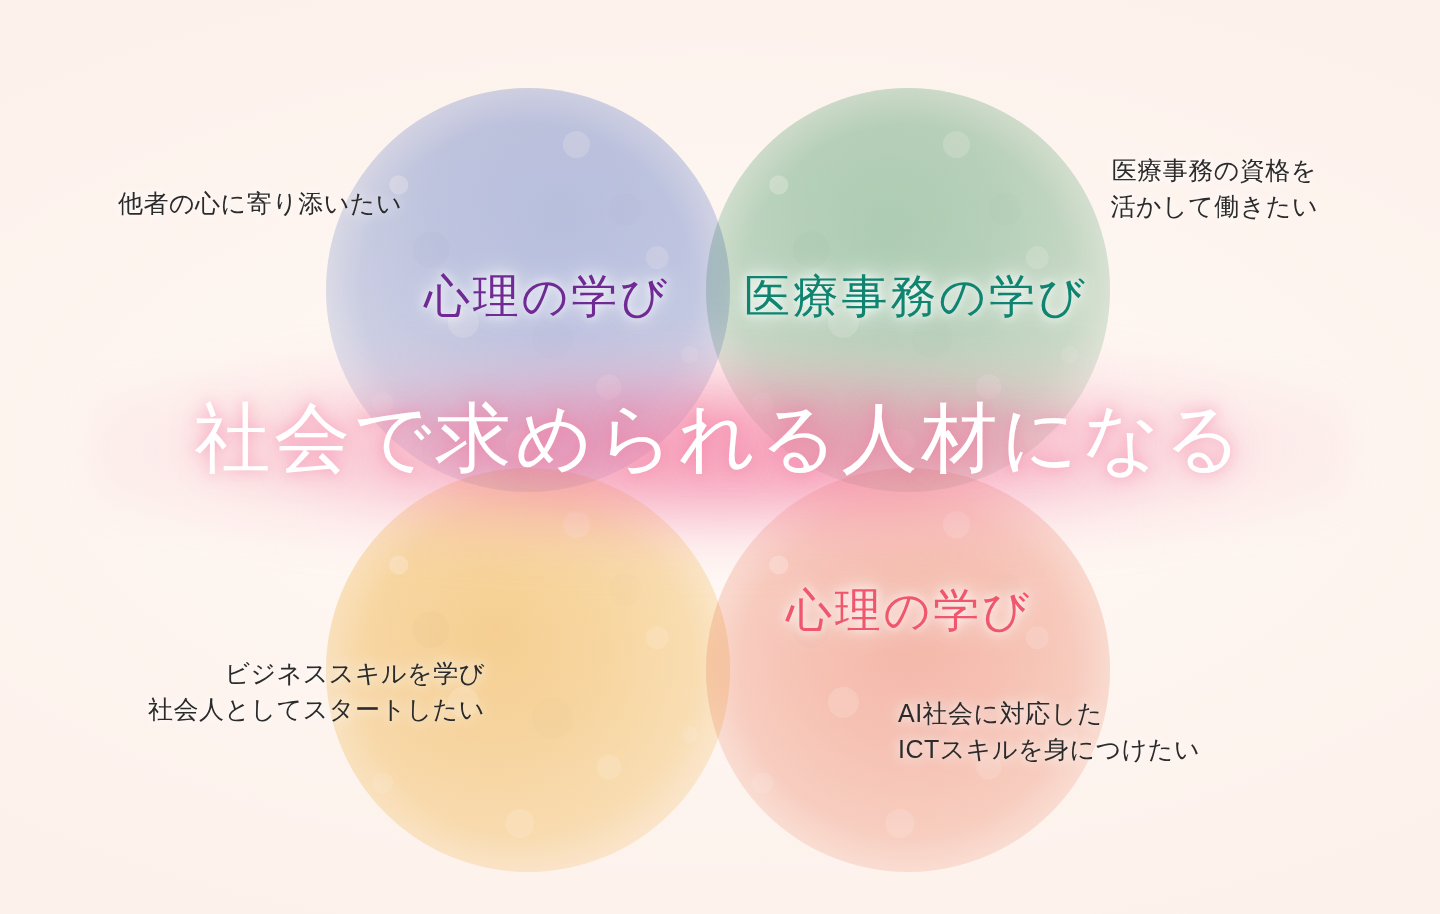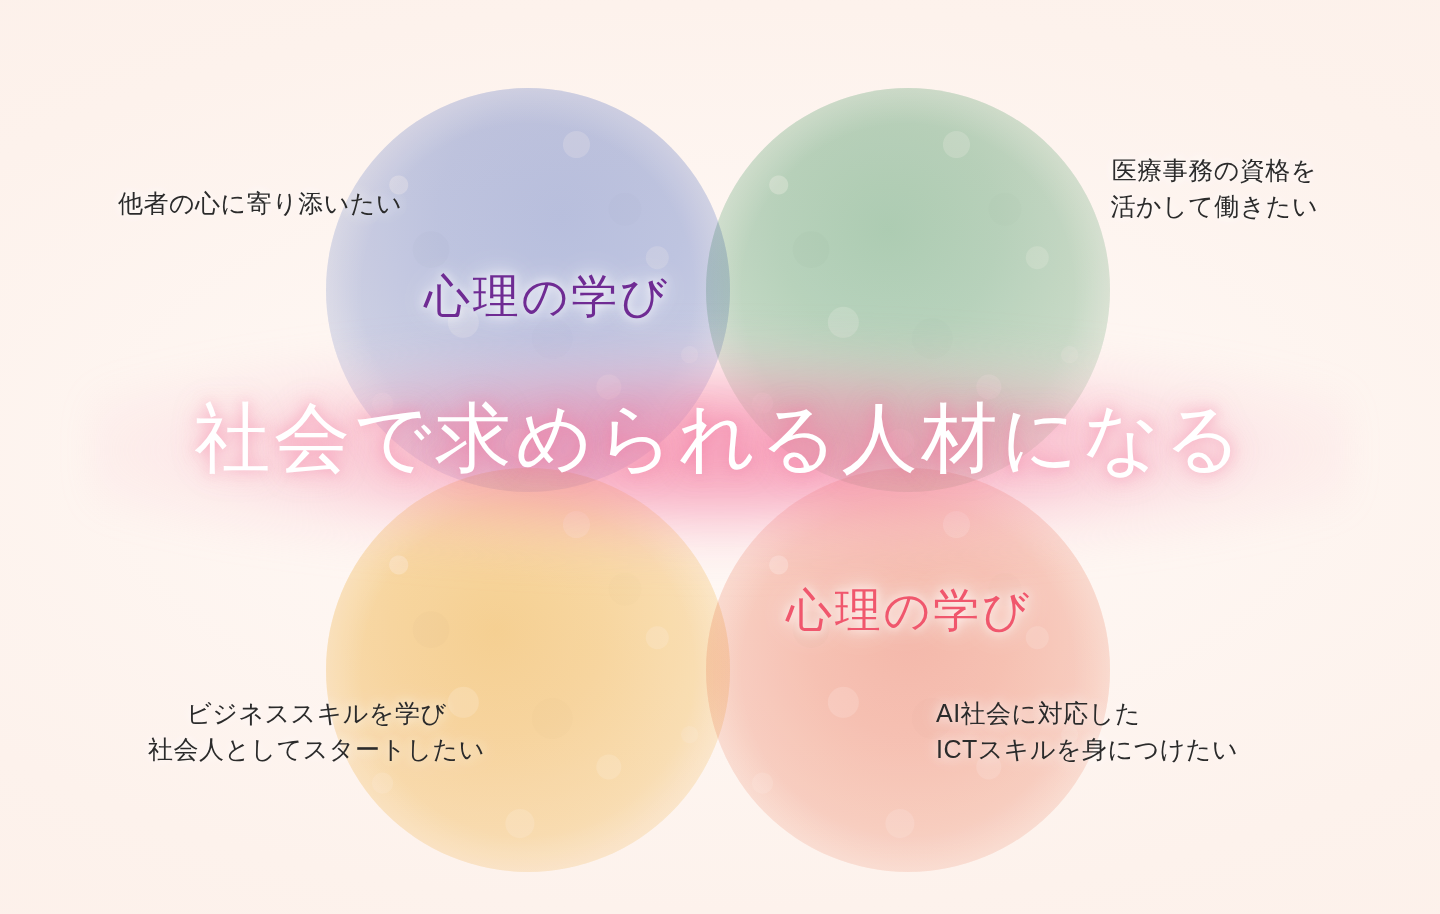--- a/index.html
+++ b/index.html
@@ -98,22 +98,22 @@
     position:absolute;
     color:#2b2b2b;
     font-size:25px;
     line-height:1.42;
     letter-spacing:.02em;
     white-space:pre-line;
     text-shadow:0 0 12px rgba(255,255,255,.95),0 0 22px rgba(255,255,255,.8);
   }
   #cap-shinri   { left:118px; top:186px; text-align:left;font-family:Liberation Serif, serif;  }
   #cap-iryo     { right:122px; top:153px; text-align:center; }
-  #cap-business { left:148px; top:696px; text-align:center;  }
-  #cap-joho     { left:898px; top:696px; text-align:left;margin-left:38px;  }
+  #cap-business { left:148px; top:656px; text-align:right;  }
+  #cap-joho     { left:898px; top:696px; text-align:left;  }
 
   .circle-label{
     position:absolute;
     font-size:46px;
     letter-spacing:.06em;
     font-weight:400;
     white-space:nowrap;
     text-shadow:
       0 0 10px rgba(255,255,255,.95),
       0 0 20px rgba(255,255,255,.9),
@@ -176,19 +176,20 @@
 活かして働きたい</div>
 
   <div class="cap" id="cap-business">ビジネススキルを学び
 社会人としてスタートしたい</div>
 
   <div class="cap" id="cap-joho">AI社会に対応した
 ICTスキルを身につけたい</div>
 
   <div class="circle-label" id="lbl-shinri">心理の学び</div>
 
+  <div class="circle-label" id="lbl-iryo">医療事務の学び</div>
 
 
   <div class="circle-label" id="lbl-joho">心理の学び</div>
 
   <div id="headline">社会で求められる人材になる</div>
 
 </div>
 
 </body></html>

